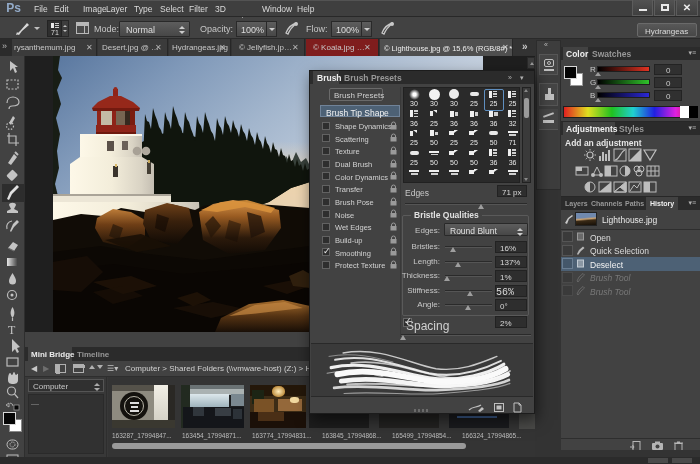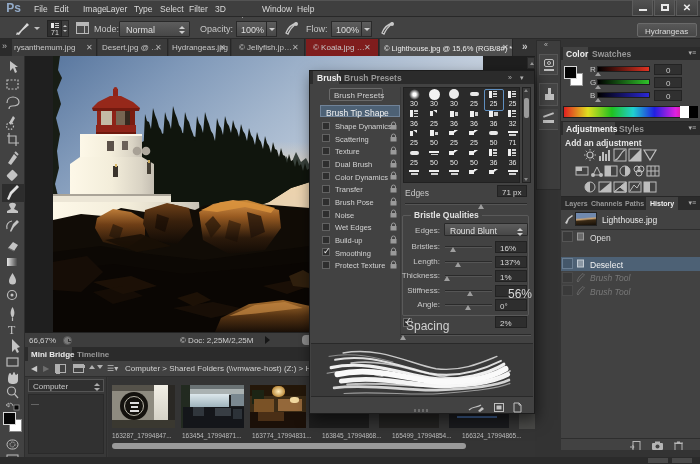--- a/index.html
+++ b/index.html
@@ -300,30 +300,20 @@
 
 <path d="M168,262 L196,248 L230,244 L257,250 L257,276 L162,276 Z" fill="url(#rockD)"></path>
 <path d="M176,260 L202,249 L232,246 L250,252 L224,255 L198,258 Z" fill="#c08440" opacity="0.75"></path>
 <path d="M236,220 L250,214 L257,218 L257,232 L240,230 Z" fill="#30200e"></path>
 <path d="M124,242 L144,236 L158,244 L140,250 Z" fill="#221408" opacity="0.8"></path>
 <path d="M0,206 L34,200 L50,216 L28,236 L0,234 Z" fill="#170e06" opacity="0.95"></path>
 <path d="M40,236 L70,230 L90,240 L60,248 Z" fill="#1c1107" opacity="0.6"></path>
 </svg>
 </div>
 
-<div class="abs" style="left:25px;top:332px;width:510px;height:15px;background:#3d3d3d;border-top:1px solid #222;">
-  <span class="abs txt" style="left:4px;top:3px;font-size:8px;color:#cfcfcf;">66,67%</span>
-  <div class="abs" style="left:38px;top:2.5px;width:9px;height:9px;border-radius:50%;background:#7a7a7a;border:1px solid #555;">
-        <div class="abs" style="left:4px;top:2px;width:1px;height:3px;background:#333;"></div>
-        <div class="abs" style="left:4px;top:4px;width:3px;height:1px;background:#333;"></div>
-      </div>
-      <span class="abs txt" style="left:155px;top:3px;font-size:8px;color:#cfcfcf;">© Doc: 2,25M/2,25M</span>
-  <div class="abs" style="left:240px;top:3px;width:0;height:0;border-left:5px solid #161616;border-top:4px solid transparent;border-bottom:4px solid transparent;"></div>
-  <div class="abs" style="left:277px;top:2px;width:26px;height:10px;background:#8d8d8d;border-radius:4px;"></div>
-</div>
 
 <div class="abs" id="minibridge" style="left:25px;top:347px;width:535px;height:110px;background:#383838;">
 
   <div class="abs" style="left:0;top:0;width:535px;height:14px;background:#2b2b2b;"></div>
   <div class="abs" style="left:3px;top:0;width:44px;height:14px;background:#424242;">
         <span class="abs txt" style="left:3px;top:3px;font-size:8px;color:#ececec;font-weight:bold;">Mini Bridge</span>
       </div>
   <span class="abs txt" style="left:52px;top:3px;font-size:8px;color:#989898;font-weight:bold;">Timeline</span>
 
   <div class="abs" style="left:0;top:14px;width:535px;height:16px;background:#424242;border-bottom:1px solid #2e2e2e;"></div>
@@ -572,20 +562,27 @@
   <span class="abs txt" style="left:41px;top:18px;font-size:8.5px;color:#e8e8e8;">Lighthouse.jpg</span>
   <div class="abs" style="left:0;top:32px;width:139px;height:1px;background:#2e2e2e;"></div>
 
   <div class="abs" style="left:0;top:33px;width:139px;height:13.5px;">
     <div class="abs" style="left:1px;top:1px;width:11px;height:11px;background:#3a3a3a;border:1px solid #555;"></div>
     <svg class="abs" style="left:14px;top:1px;" width="11" height="11" viewBox="0 0 11 11">
             <rect x="2" y="1.5" width="7" height="8" fill="#9a9a9a"></rect>
             <rect x="3" y="2.5" width="5" height="6" fill="#6a6a6a"></rect>
           </svg>
     <span class="abs txt" style="left:29px;top:2.5px;font-size:8.5px;color:#dcdcdc;">Open</span>
+  </div>
+  <div class="abs" style="left:0;top:46.5px;width:139px;height:13.5px;">
+    <div class="abs" style="left:1px;top:1px;width:11px;height:11px;background:#3a3a3a;border:1px solid #555;"></div>
+    <svg class="abs" style="left:14px;top:1px;" width="11" height="11" viewBox="0 0 11 11">
+            <path d="M2,9 L4,5 L8,1.5 L9.5,3 L6,6 L3,10 Z" fill="#b8b8b8"></path>
+          </svg>
+    <span class="abs txt" style="left:29px;top:2.5px;font-size:8.5px;color:#dcdcdc;">Quick Selection</span>
   </div>
   <div class="abs" style="left:0;top:60px;width:139px;height:13.5px;background:#4d6175;">
     <div class="abs" style="left:1px;top:1px;width:11px;height:11px;background:#44576a;border:1px solid #6a7e92;"></div>
     <svg class="abs" style="left:14px;top:1px;" width="11" height="11" viewBox="0 0 11 11">
             <rect x="2" y="1.5" width="7" height="8" fill="#c2cbd4"></rect>
             <rect x="3" y="2.5" width="5" height="6" fill="#8a97a4"></rect>
           </svg>
     <span class="abs txt" style="left:29px;top:2.5px;font-size:8.5px;color:#f2f2f2;">Deselect</span>
   </div>
   <div class="abs" style="left:0;top:73.5px;width:139px;height:13.5px;">
@@ -875,21 +872,21 @@
 <div class="abs txt" style="left:84px;top:200.0px;width:46px;text-align:right;font-size:8px;color:#c8c8c8;">Thickness:</div>
 <div class="abs" style="left:135px;top:204.0px;width:47px;height:2px;background:#2a2a2a;border-bottom:1px solid #555;"></div>
 <div class="abs" style="left:133.8px;top:205.0px;width:0;height:0;border-bottom:5px solid #9e9e9e;border-left:3.5px solid transparent;border-right:3.5px solid transparent;"></div>
 <div class="abs" style="left:185px;top:199.0px;width:32px;height:12px;background:#2e2e2e;border:1px solid #222;">
           <span class="abs txt" style="left:4px;top:1.5px;font-size:8px;color:#d8d8d8;">1%</span>
         </div>
 <div class="abs txt" style="left:84px;top:214.5px;width:46px;text-align:right;font-size:8px;color:#c8c8c8;">Stiffness:</div>
 <div class="abs" style="left:135px;top:218.5px;width:47px;height:2px;background:#2a2a2a;border-bottom:1px solid #555;"></div>
 <div class="abs" style="left:156.8px;top:219.5px;width:0;height:0;border-bottom:5px solid #9e9e9e;border-left:3.5px solid transparent;border-right:3.5px solid transparent;"></div>
 <div class="abs" style="left:185px;top:213.5px;width:32px;height:12px;background:#2e2e2e;border:1px solid #222;">
-          <span class="abs txt" style="left:12px;top:1.5px;font-size:12px;color:#d8d8d8;">56%</span>
+          <span class="abs txt" style="left:0;top:1.5px;font-size:10px;color:#d8d8d8;font-family:Liberation Mono, monospace;">56%</span>
         </div>
 <div class="abs txt" style="left:84px;top:229.0px;width:46px;text-align:right;font-size:8px;color:#c8c8c8;">Angle:</div>
 <div class="abs" style="left:135px;top:233.0px;width:47px;height:2px;background:#2a2a2a;border-bottom:1px solid #555;"></div>
 <div class="abs" style="left:154.5px;top:234.0px;width:0;height:0;border-bottom:5px solid #9e9e9e;border-left:3.5px solid transparent;border-right:3.5px solid transparent;"></div>
 <div class="abs" style="left:185px;top:228.0px;width:32px;height:12px;background:#2e2e2e;border:1px solid #222;">
           <span class="abs txt" style="left:4px;top:1.5px;font-size:8px;color:#d8d8d8;">0°</span>
         </div>
       </div>
 
   <div class="abs" style="left:90px;top:16px;width:1px;height:250px;background:#393939;"></div>

